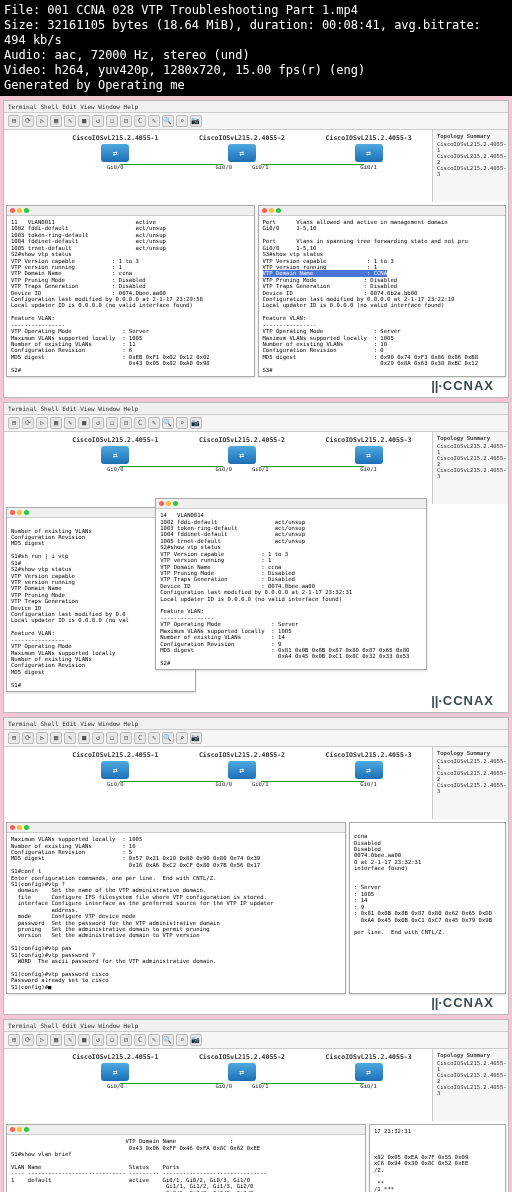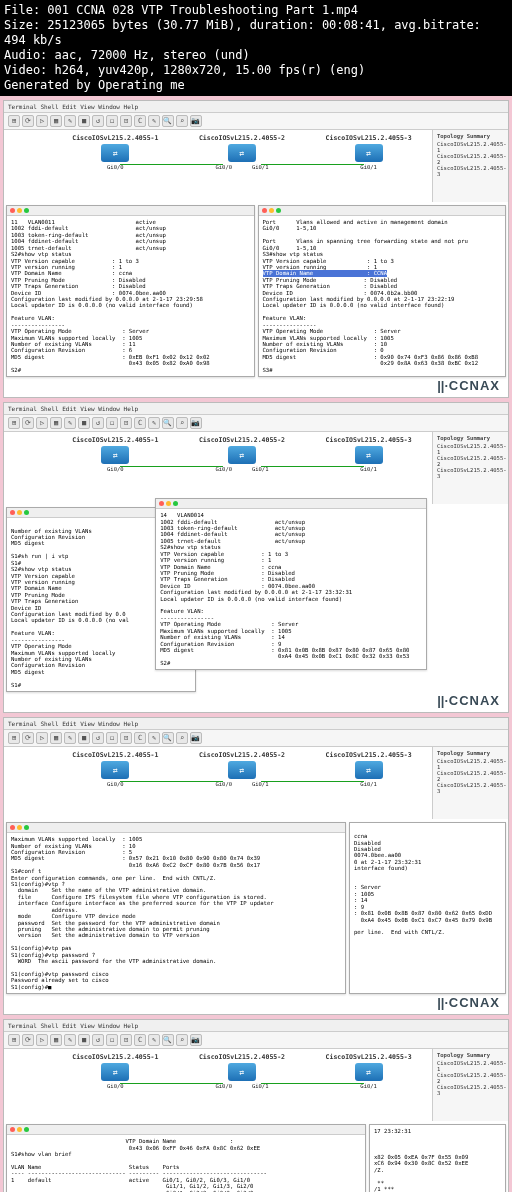--- a/index.html
+++ b/index.html
@@ -20,30 +20,30 @@
   .port-lbl { font-size:5.5px; color:#222; margin-top:2px;}
   .links { position:absolute; top:34px; left:0; right:0; height:1px;}
   .link { position:absolute; height:1px; background:#18a01e;}
   .term-pair { display:flex; padding:3px 2px 20px 2px; gap:3px; min-height:130px; position:relative; }
   .term { flex:1; background:#fff; border:1px solid #aaa; box-shadow:0 1px 2px rgba(0,0,0,0.15); position:relative; }
   .term-head { height:10px; background:#efefef; border-bottom:1px solid #ccc; display:flex; align-items:center; padding:0 3px; gap:2px;}
   .dot { width:5px; height:5px; border-radius:50%; }
   .dot.r{background:#ff5f57;} .dot.y{background:#febc2e;} .dot.g{background:#28c840;}
   .term-body { padding:3px 4px; font-size:5.6px; line-height:1.15; white-space:pre; color:#000; font-family:Menlo,Consolas,monospace; overflow:hidden;}
   .hl-blue { background:#4a73d6; color:#fff; display:inline-block; }
-  .watermark { position:absolute; bottom:4px; right:8px; font-size:13px; font-weight:bold; color:#394a56; letter-spacing:1px; font-family:Arial,sans-serif;}
+  .watermark { position:absolute; bottom:4px; right:14px; font-size:13px; font-weight:bold; color:#394a56; letter-spacing:1px; font-family:Arial,sans-serif;}
   .watermark .dots { letter-spacing:0; color:#394a56;}
   .cg { position:absolute; top:40%; left:40%; color:#f2ba00; font-size:13px; font-weight:bold; text-shadow:0 0 2px #fff; font-family:Arial,sans-serif;}
 </style>
 </head>
 <body>
 
 <div class="meta">
   <div>File: 001 CCNA 028 VTP Troubleshooting Part 1.mp4</div>
-  <div>Size: 25123065 bytes (30.77 MiB), duration: 00:08:41, avg.bitrate: 494 kb/s</div>
+  <div>Size: 32161105 bytes (18.64 MiB), duration: 00:08:41, avg.bitrate: 494 kb/s</div>
   <div>Audio: aac, 72000 Hz, stereo (und)</div>
   <div>Video: h264, yuv420p, 1280x720, 15.00 fps(r) (eng)</div>
   <div>Generated by Operating me</div>
 </div>
 
 <div class="panel">
   <div class="menubar">Terminal  Shell  Edit  View  Window  Help</div>
   <div class="toolbar">
       <div class="btn">⊞</div>
       <div class="btn">⟳</div>

